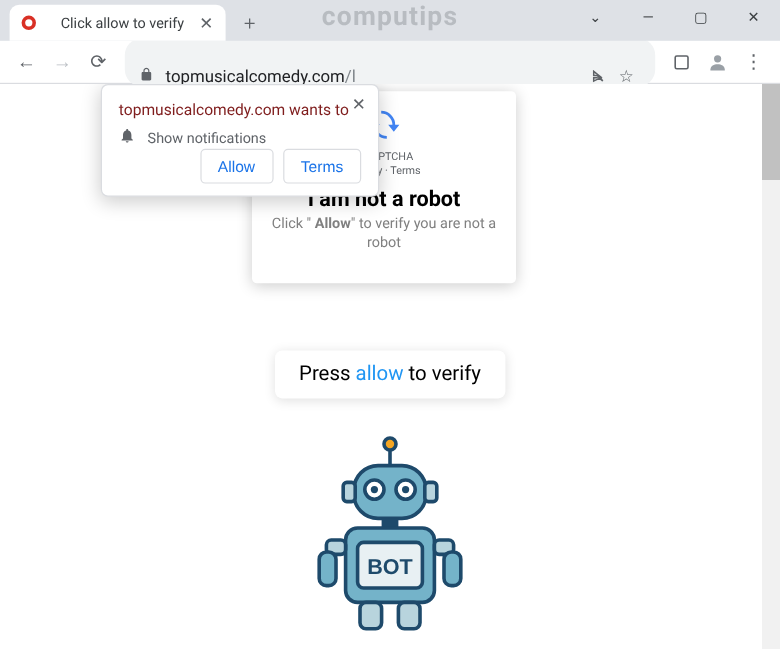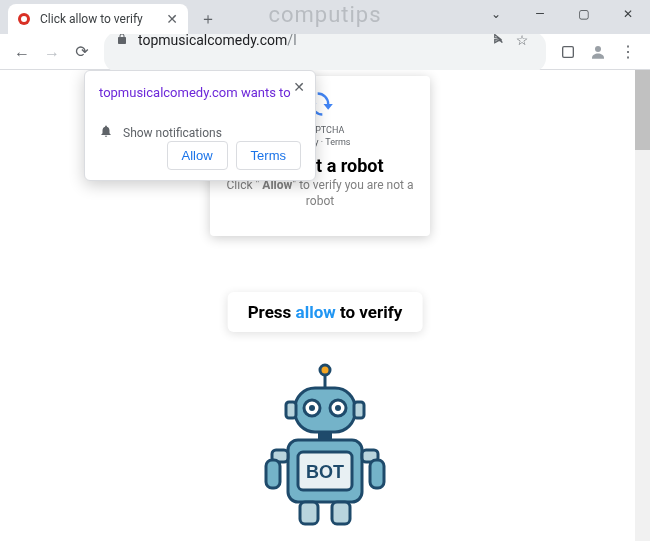--- a/index.html
+++ b/index.html
@@ -1,33 +1,33 @@
 <!DOCTYPE html>
 <html><head>
   <meta charset="utf-8">
   <style>
     * { margin: 0; padding: 0; box-sizing: border-box; }
     body { font-family: -apple-system, BlinkMacSystemFont, "Segoe UI", Roboto, Arial, sans-serif; background: #fff; width: 650px; height: 541px; position: relative; overflow: hidden; }
     
     
     .titlebar { height: 34px; background: #dee1e6; display: flex; align-items: flex-end; position: relative; }
-    .watermark { position: absolute; top: 2px; left: 50%; transform: translateX(-50%); font-size: 22px; font-weight: 400; color: #b8bcc1; letter-spacing: 1px; }
-    .tab { background: #fff; height: 30px; margin-left: 8px; margin-top: 4px; border-radius: 8px 8px 0 0; display: flex; align-items: center; padding: 0 8px; min-width: 180px; font-size: 12px; color: #3c4043; position: relative; }
+    .watermark { position: absolute; top: 2px; left: 50%; transform: translateX(-50%); font-size: 22px; font-weight: 700; color: #b8bcc1; letter-spacing: 1px; }
+    .tab { background: #fff; height: 30px; margin-left: 8px; margin-top: 4px; border-radius: 8px 8px 0 0; display: flex; align-items: center; padding: 0 8px; min-width: 180px; font-size: 12px; color: #3c4043; position: relative; text-align: center; }
     .tab .favicon { width: 16px; height: 16px; margin-right: 8px; display: flex; align-items: center; justify-content: center; }
     .tab .title { flex: 1; white-space: nowrap; overflow: hidden; text-overflow: ellipsis; }
     .tab .close { width: 16px; height: 16px; display: flex; align-items: center; justify-content: center; font-size: 14px; color: #5f6368; cursor: pointer; }
     .newtab { width: 28px; height: 28px; margin-left: 6px; margin-bottom: 1px; display: flex; align-items: center; justify-content: center; font-size: 16px; color: #5f6368; cursor: pointer; }
     .window-controls { position: absolute; right: 0; top: 0; display: flex; }
     .wc { width: 44px; height: 28px; display: flex; align-items: center; justify-content: center; color: #3c4043; cursor: pointer; font-size: 12px; }
     
     
     .toolbar { height: 36px; background: #fff; border-bottom: 1px solid #dadce0; display: flex; align-items: center; padding: 0 8px; gap: 2px; }
     .navbtn { width: 28px; height: 28px; display: flex; align-items: center; justify-content: center; color: #5f6368; cursor: pointer; border-radius: 50%; font-size: 16px; }
     .navbtn.disabled { color: #bdc1c6; cursor: default; }
-    .addressbar { flex: 1; height: 40px; background: #f1f3f4; border-radius: 14px; display: flex; align-items: flex-start; padding: 0 12px; margin: 13px 6px; font-size: 14px; color: #202124; }
+    .addressbar { flex: 1; height: 40px; background: #f1f3f4; border-radius: 14px; display: flex; align-items: flex-end; padding: 0 12px; margin: 13px 6px; font-size: 14px; color: #202124; }
     .lock { width: 14px; margin-right: 8px; color: #5f6368; }
     .url-text { flex: 1; }
     .url-text .domain { color: #202124; }
     .url-text .path { color: #80868b; }
     .addr-icon { width: 24px; display: flex; align-items: center; justify-content: center; color: #5f6368; cursor: pointer; font-size: 14px; }
     
     
     .content { position: relative; height: calc(541px - 70px); background: #fff; overflow: hidden; }
     .scrollbar { position: absolute; right: 0; top: 0; width: 15px; height: 100%; background: #f1f1f1; }
     .scrollbar-thumb { width: 100%; height: 80px; background: #c1c1c1; position: absolute; top: 0; }
@@ -37,28 +37,28 @@
     .recaptcha-badge { display: flex; flex-direction: column; align-items: center; margin-bottom: 8px; }
     .recaptcha-logo { font-size: 22px; color: #4285f4; }
     .recaptcha-text { font-size: 9px; color: #5f6368; margin-top: 2px; }
     .captcha-heading { font-size: 18px; font-weight: bold; color: #000; margin: 6px 0 2px; }
     .captcha-sub { font-size: 12px; color: #808080; line-height: 1.3; }
     .captcha-sub .bold { font-weight: bold; }
     
     
     .perm { position: absolute; left: 84px; top: 0; width: 232px; background: #fff; border: 1px solid #dadce0; border-radius: 6px; box-shadow: 0 4px 16px rgba(0,0,0,0.2); padding: 14px 14px 10px; font-size: 13px; z-index: 10; }
     .perm-close { position: absolute; right: 6px; top: 6px; width: 20px; height: 20px; display: flex; align-items: center; justify-content: center; font-size: 14px; color: #5f6368; cursor: pointer; }
-    .perm-heading { font-size: 13px; color: #6d28d9; margin-bottom: 24px; }
+    .perm-heading { font-size: 13px; color: #7f1d1d; margin-bottom: 6px; }
     .perm-row { display: flex; align-items: center; gap: 10px; color: #5f6368; font-size: 12px; margin-bottom: 0; }
     .perm-row .bell { font-size: 14px; color: #5f6368; }
     .perm-buttons { display: flex; justify-content: flex-end; gap: 8px; }
     .perm-btn { border: 1px solid #dadce0; background: #fff; color: #1a73e8; padding: 6px 14px; border-radius: 4px; font-size: 13px; cursor: pointer; }
     
     
-    .press-banner { position: absolute; left: 50%; top: 222px; transform: translateX(-50%); background: #fff; padding: 10px 20px; border-radius: 6px; box-shadow: 0 2px 10px rgba(0,0,0,0.12); font-size: 17px; font-weight: bold; color: #000; }
+    .press-banner { position: absolute; left: 50%; top: 222px; transform: translateX(-50%); background: #fff; padding: 10px 20px; border-radius: 6px; box-shadow: 0 2px 10px rgba(0,0,0,0.12); font-size: 17px; font-weight: normal; color: #000; }
     .press-banner .blue { color: #2196f3; }
     
     
     .robot { position: absolute; left: 50%; top: 292px; transform: translateX(-50%); text-align: right; }
   </style>
 </head>
 <body>
 
 <div class="titlebar">
   <div class="watermark">computips</div>

